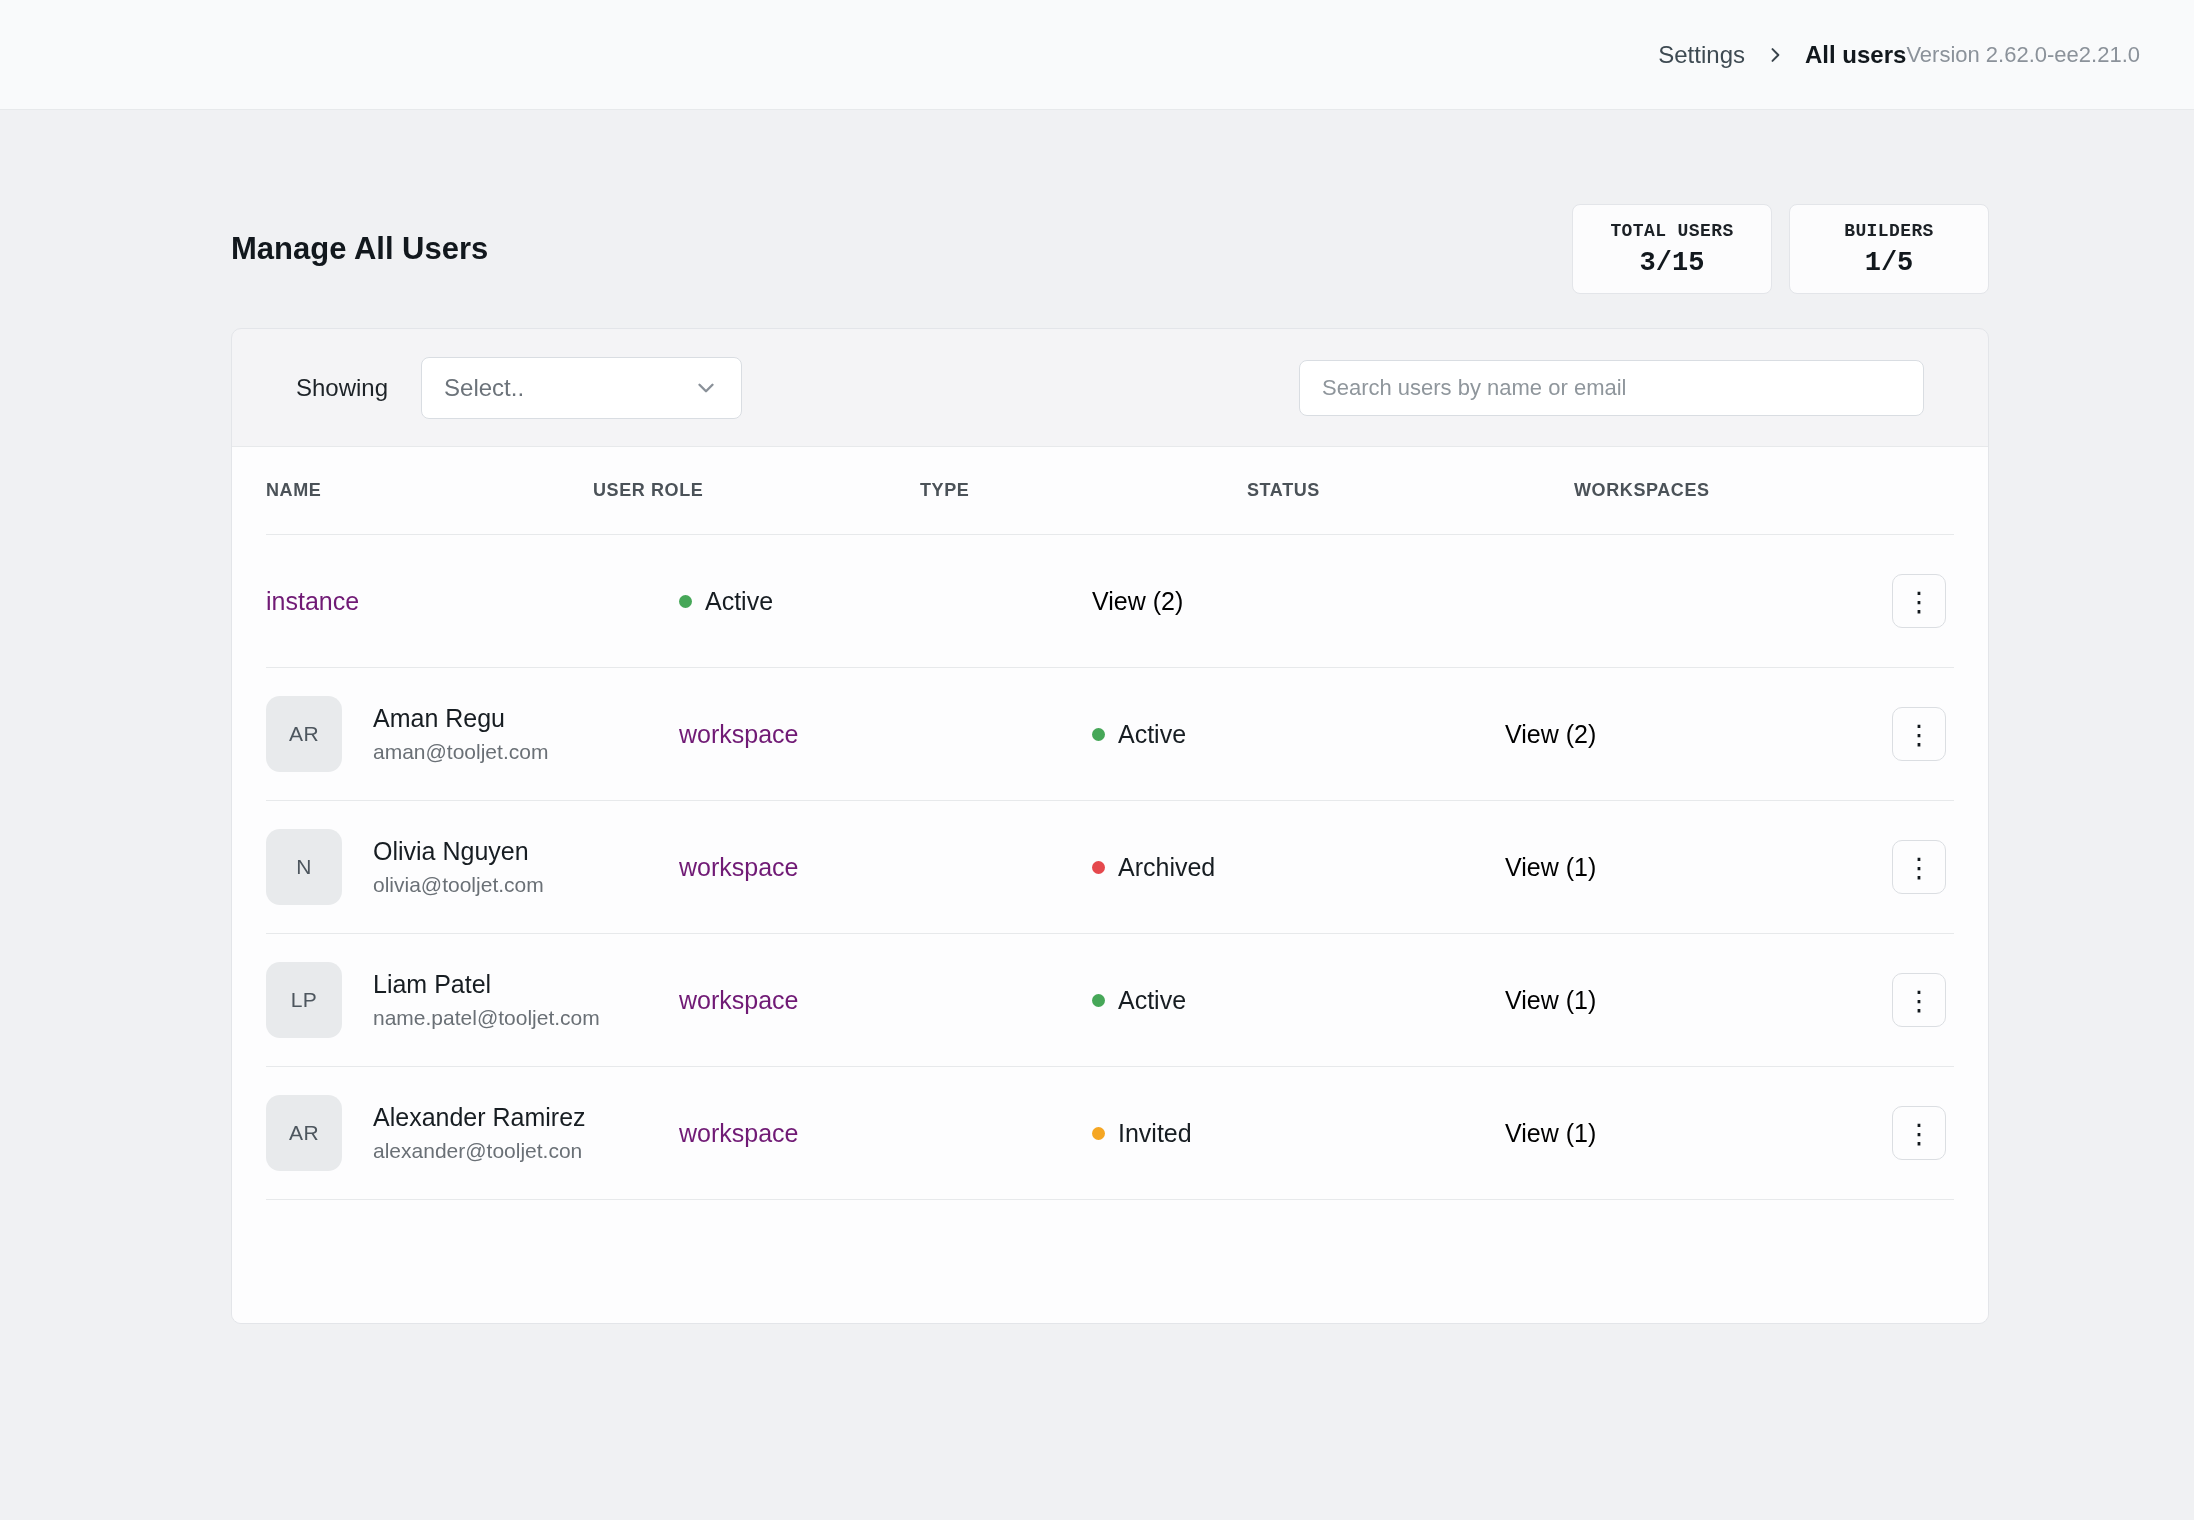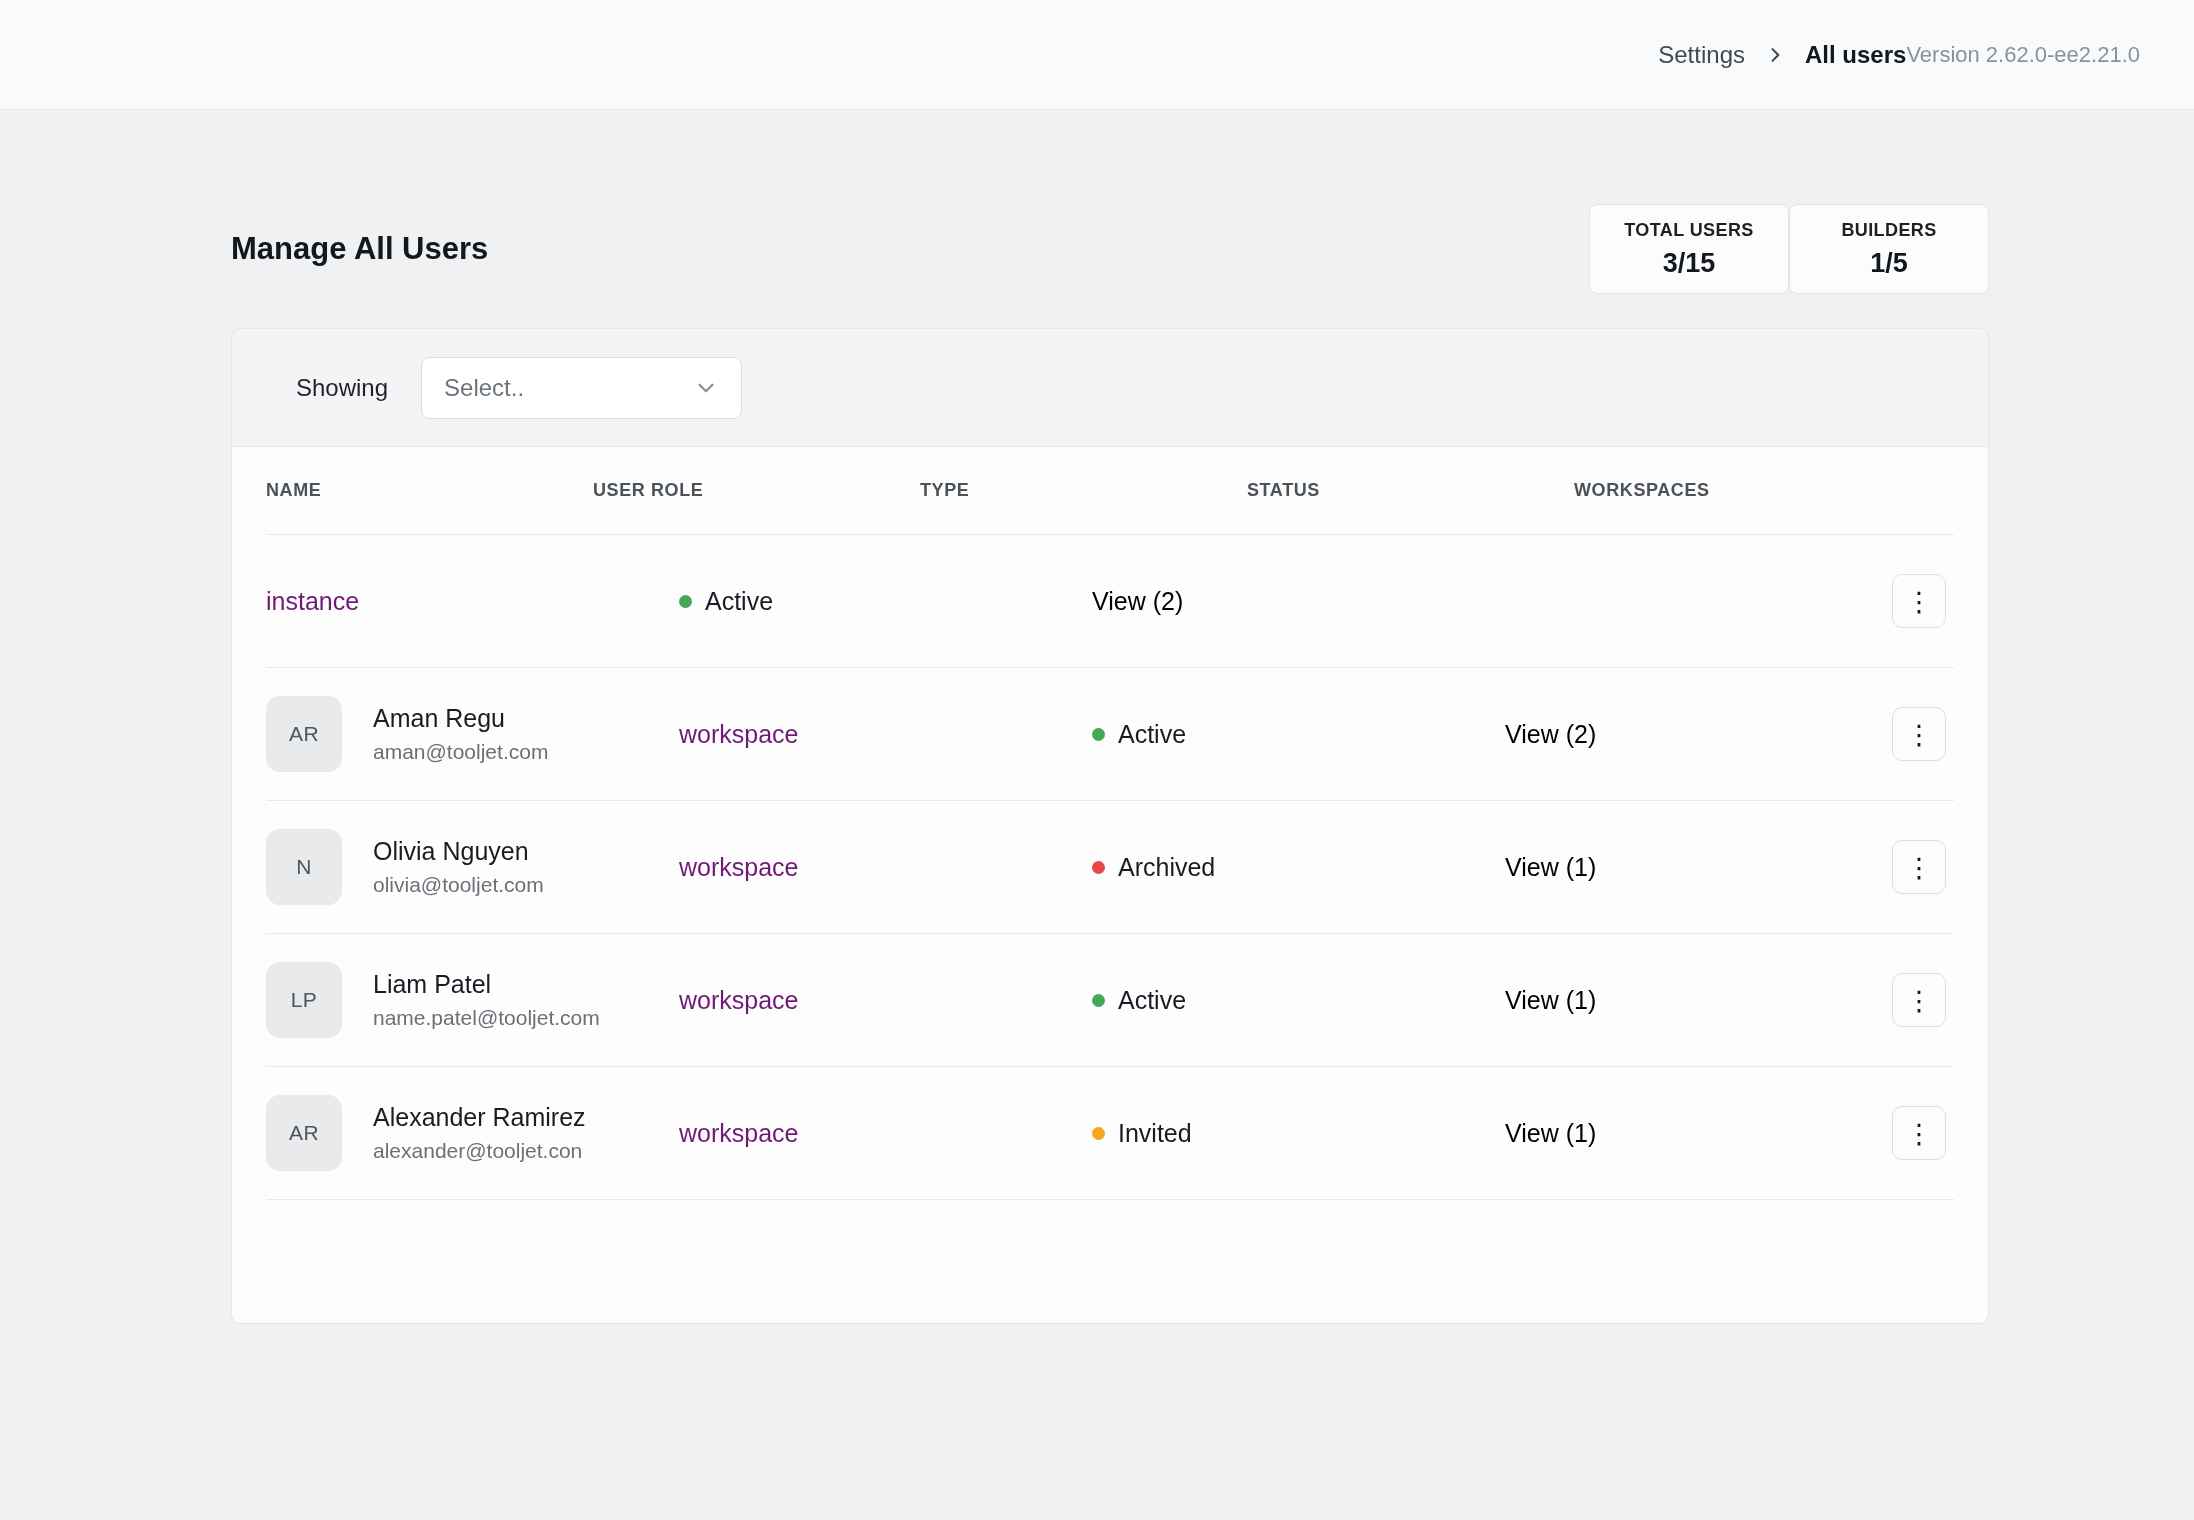--- a/index.html
+++ b/index.html
@@ -25,21 +25,21 @@
   .chev { display:flex; align-items:center; }
   .version { font-size:22px; color:#8b929a; }
 
   
   .content { padding-left:231px; }
   .page-head {
     width:1758px; margin-top:94px; margin-bottom:34px;
     display:flex; justify-content:space-between; align-items:center;
   }
   .page-title { font-size:31px; font-weight:700; margin:0; color:#12181d; }
-  .stats { display:flex; gap:0; }
+  .stats { display:flex; gap:17px;font-family:Liberation Mono, monospace; }
   .stat-card {
     width:200px; height:90px;
     background:#fcfcfd; border:1px solid #e3e5e9; border-radius:8px;
     display:flex; flex-direction:column; align-items:center; justify-content:center; gap:7px;
   }
   .stat-label { font-size:18px; font-weight:600; letter-spacing:.4px; color:#1c2126; }
   .stat-value { font-size:27px; font-weight:700; color:#12181d; }
 
   
   .panel {
@@ -137,20 +137,21 @@
     <div class="filterbar">
       <span class="showing">Showing</span>
       <div class="select">
         <span class="select-text">Select..</span>
         <span class="chev">
           <svg width="26" height="26" viewBox="0 0 24 24" fill="none">
               <path d="M6 9l6 6 6-6" stroke="#8a9199" stroke-width="2.2" stroke-linecap="round" stroke-linejoin="round"></path>
             </svg>
         </span>
       </div>
+      <input class="search" type="text" placeholder="Search users by name or email" style="">
     </div>
 
     <div class="tablewrap">
       <div class="thead" id="thead">
           <div class="th">NAME</div>
           <div class="th">USER ROLE</div>
           <div class="th">TYPE</div>
           <div class="th">STATUS</div>
           <div class="th">WORKSPACES</div>
         </div>

